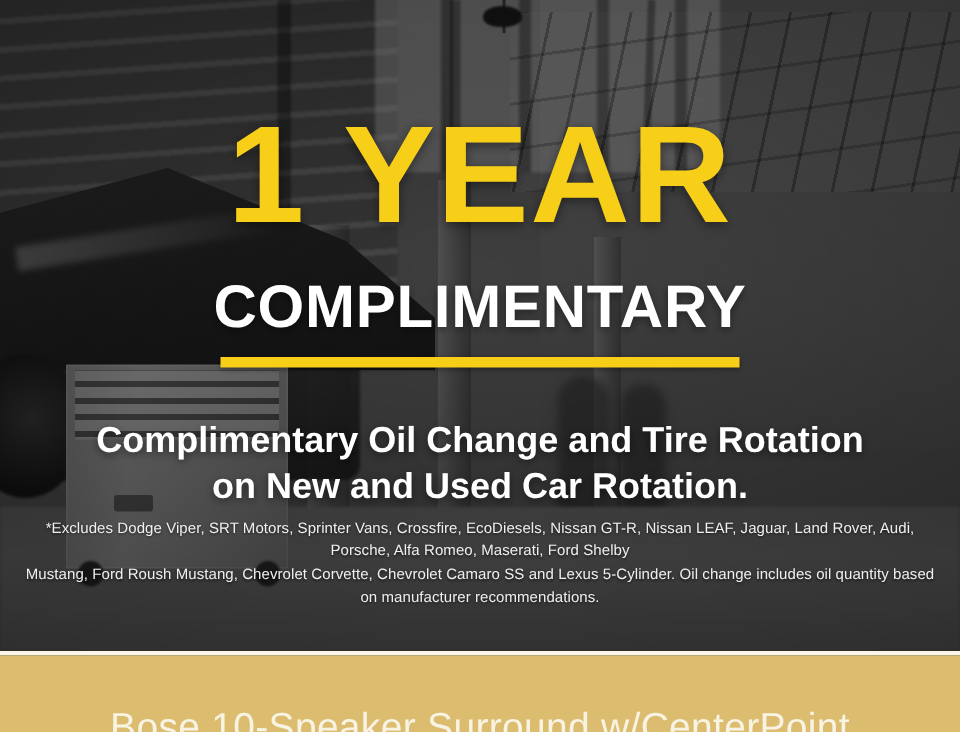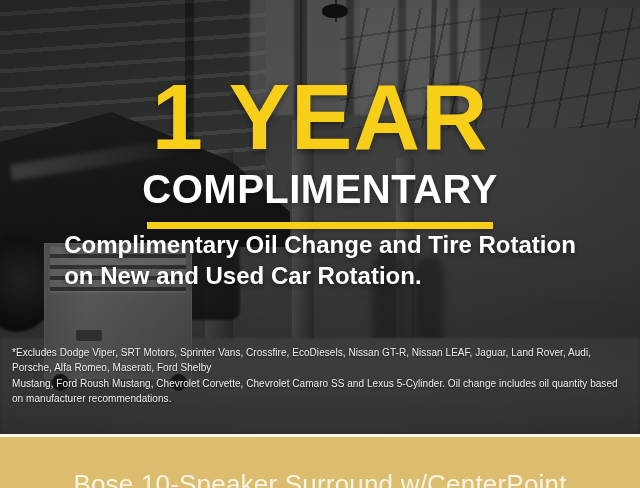--- a/index.html
+++ b/index.html
@@ -191,56 +191,57 @@
     -webkit-backdrop-filter: grayscale(1);
   }
 
   
   .content {
     position: absolute;
     inset: 0 0 54px 0;
     display: flex;
     flex-direction: column;
     align-items: center;
+    text-align: center;
     padding: 0 0;
     box-sizing: border-box;
   }
 
   .headline-year {
     margin-top: 78px;
     font-size: 92px;
     line-height: .86;
     font-weight: 700;
     letter-spacing: 1px;
     color: #F7CE18;
     text-shadow: 0 2px 7px rgba(0,0,0,.45);
     white-space: nowrap;
   }
 
   .headline-sub {
-    margin-top: 12px;
+    margin-top: 28px;
     font-size: 40px;
     line-height: 1.04;
     font-weight: 700;
     letter-spacing: .5px;
     color: #ffffff;
     text-shadow: 0 2px 6px rgba(0,0,0,.42);
   }
   .headline-sub .line2 { display: block; }
 
   .rule {
     margin-top: 11px;
     width: 346px;
     height: 7px;
     background: #F7CE18;
     box-shadow: 0 1px 4px rgba(0,0,0,.4);
   }
 
   .offer {
-    margin-top: 0;
+    margin-top: 33px;
     font-size: 24px;
     line-height: 1.3;
     font-weight: 700;
     color: #ffffff;
     text-shadow: 0 2px 6px rgba(0,0,0,.5);
     max-width: 610px;
   }
   .offer .line2 { display: block; }
 
   .disclaimer {

